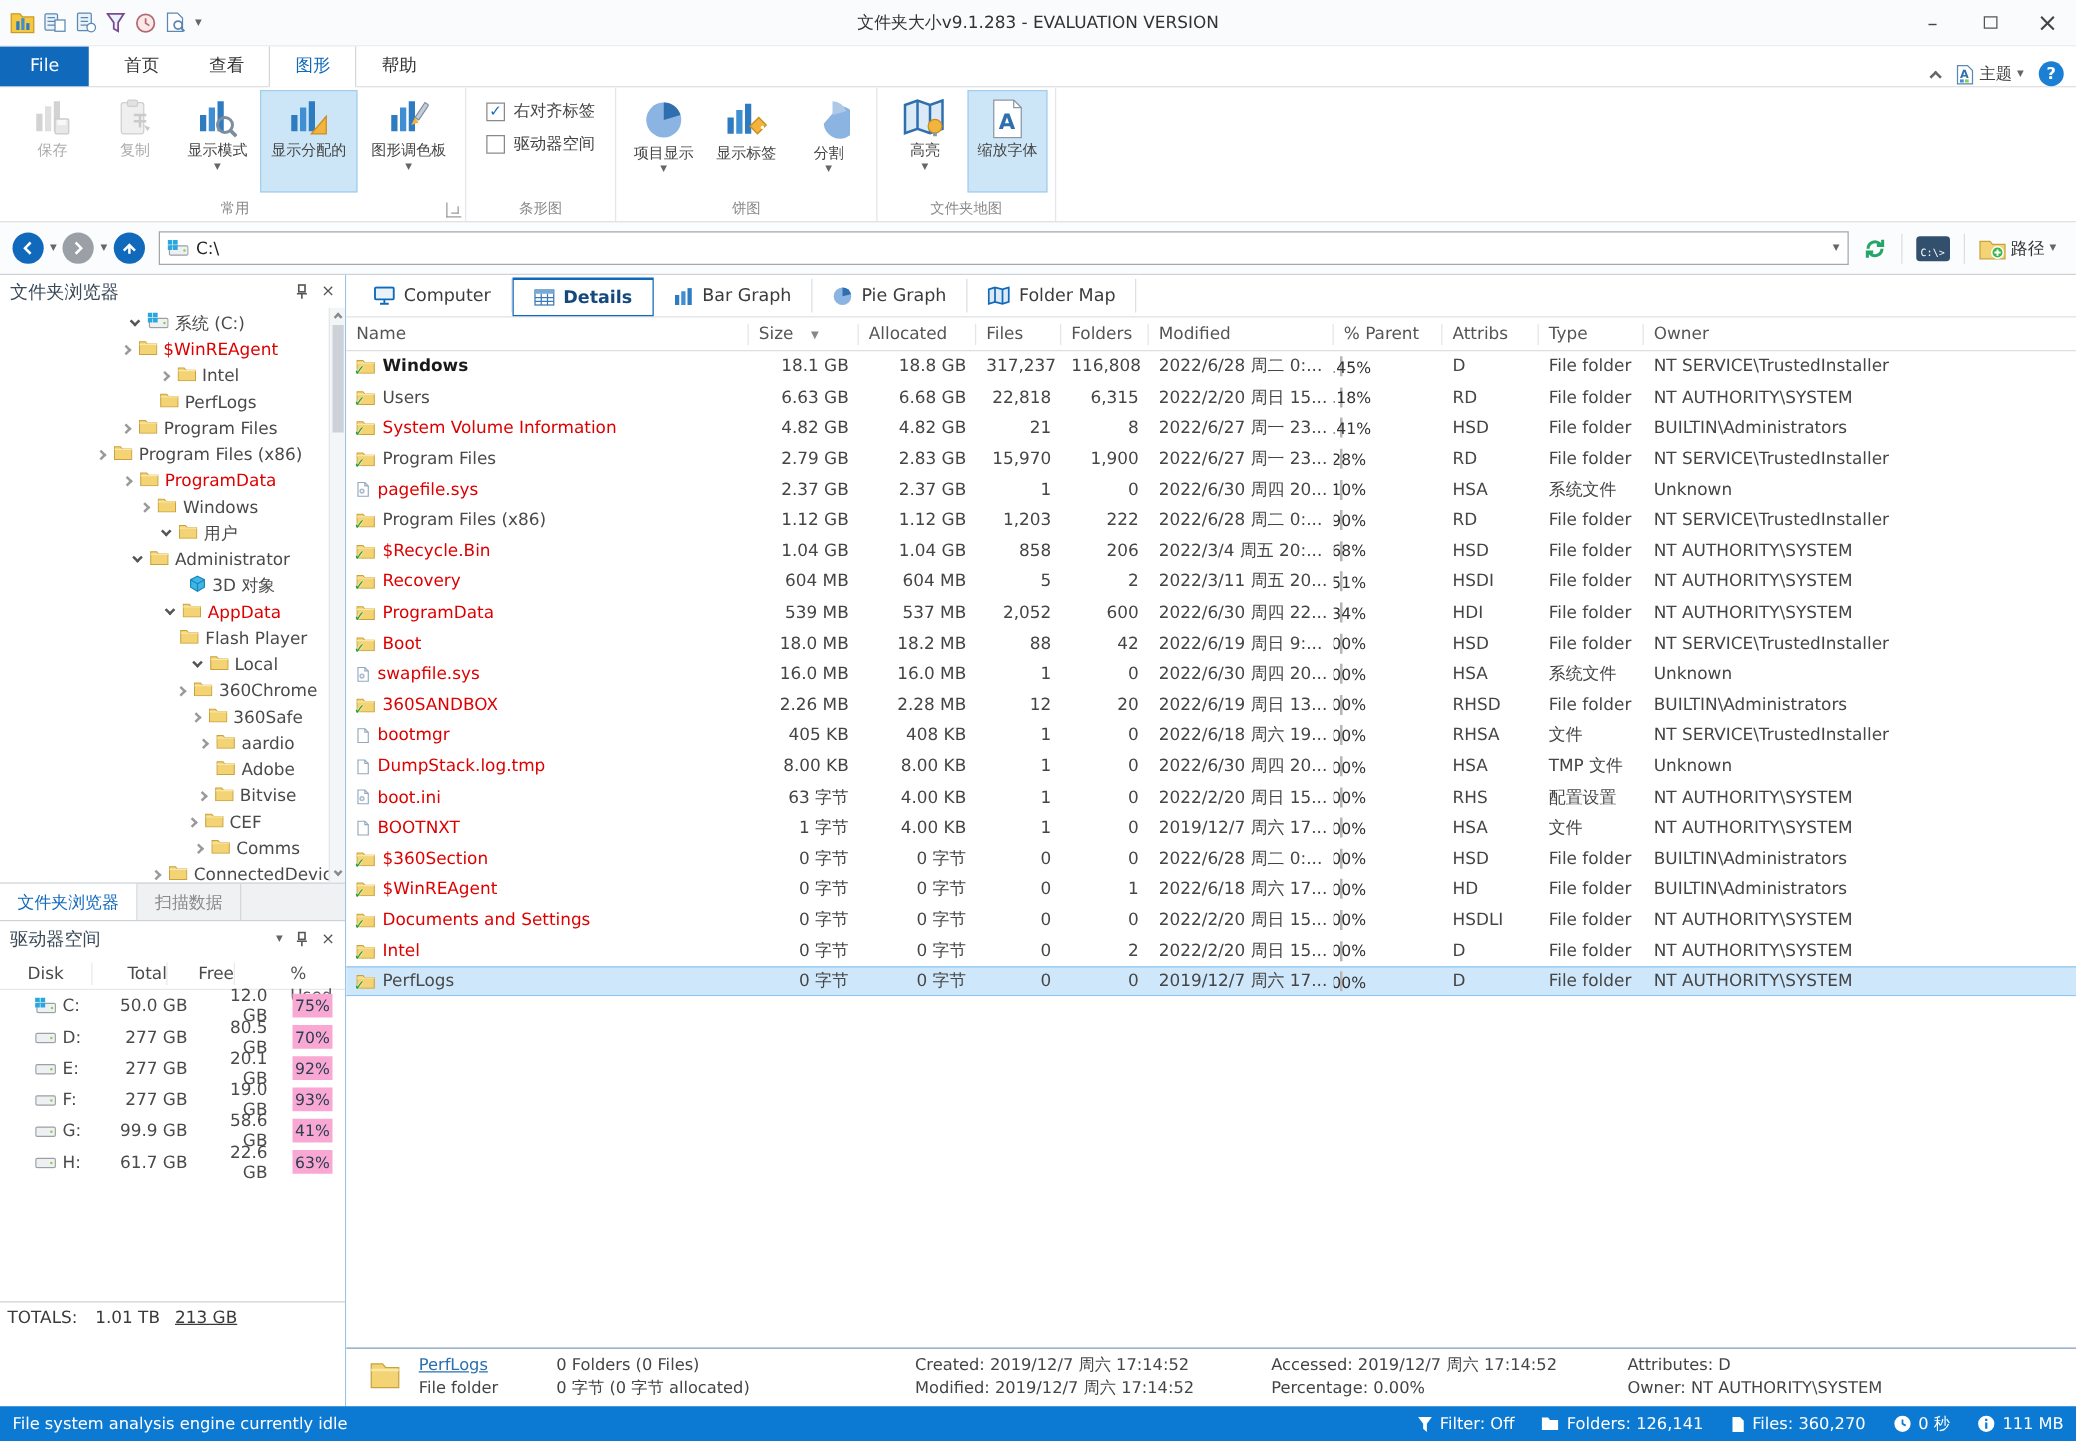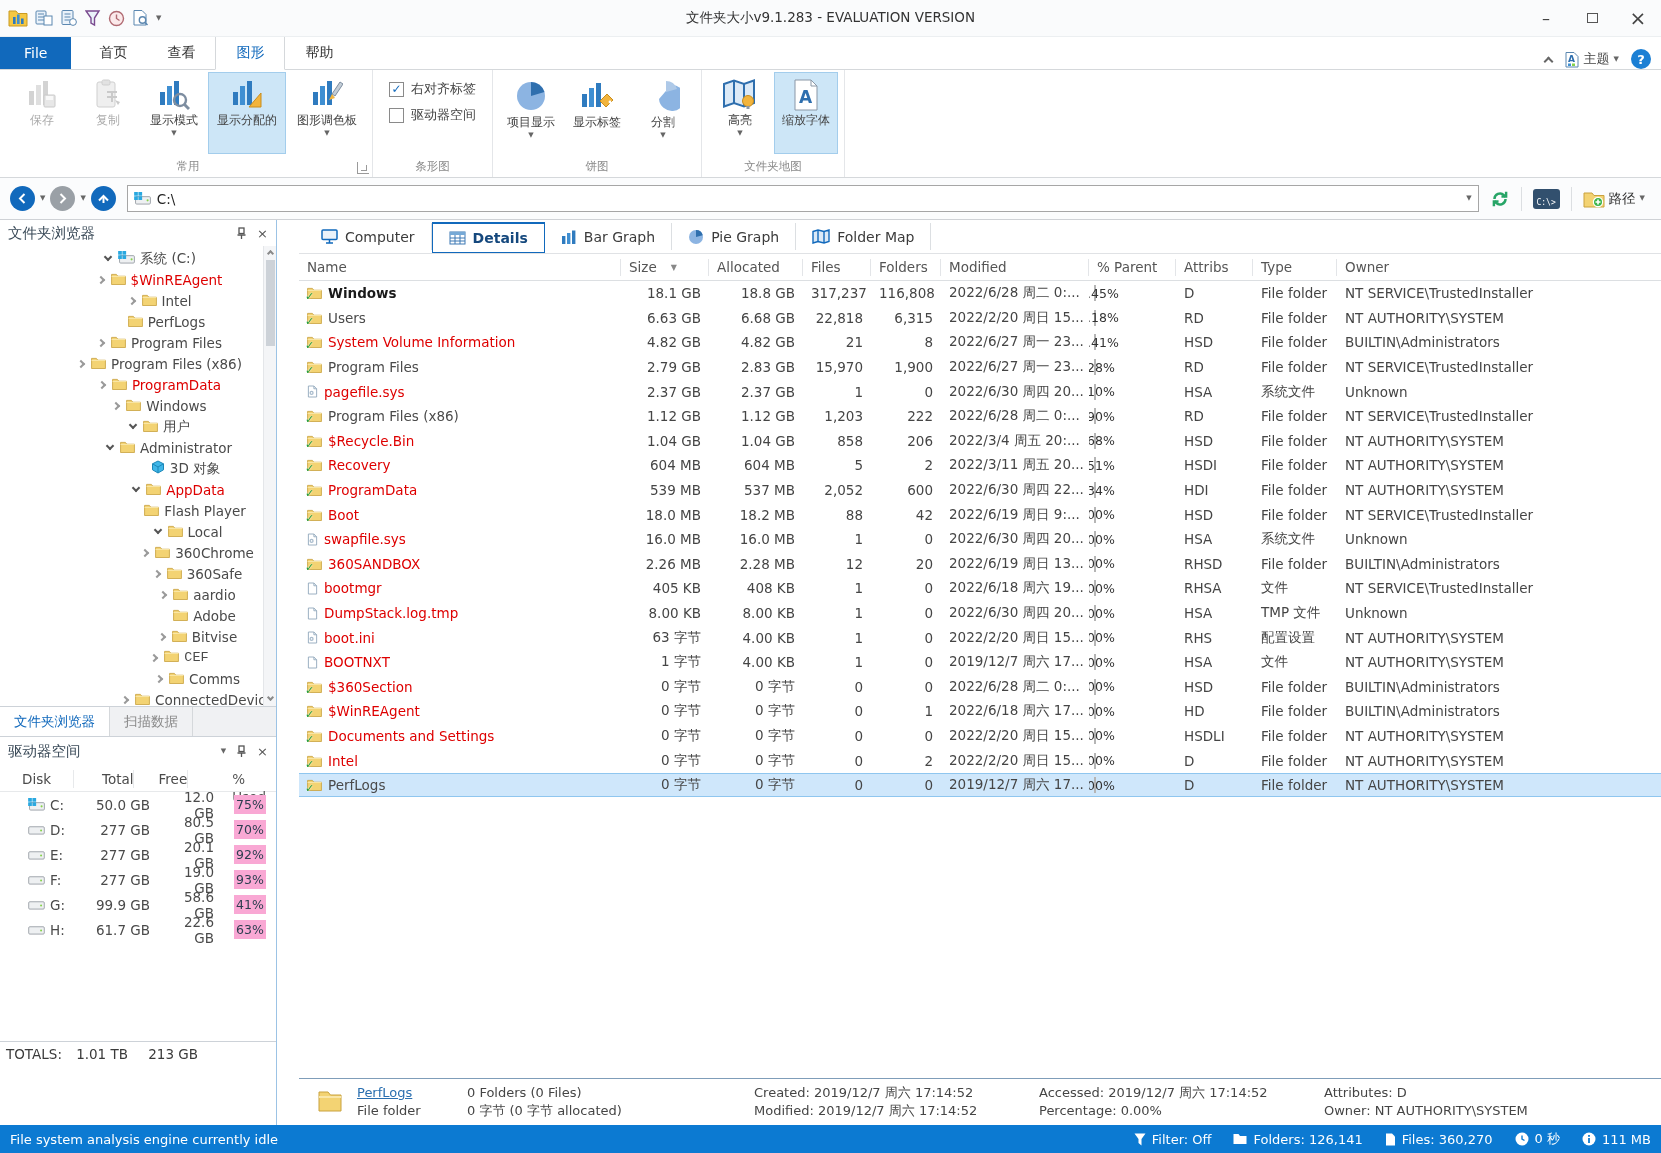--- a/index.html
+++ b/index.html
@@ -45,21 +45,21 @@
   .navcircle{width:25px;height:25px;border-radius:50%;display:flex;align-items:center;justify-content:center;flex:0 0 auto;}
   .navcircle.blue{background:#1169bc;}
   .navcircle.gray{background:#9aa0a6;}
   .addr-input{flex:1;height:27px;background:#fff;border:1px solid #a6a6a6;display:flex;align-items:center;gap:6px;padding:0 6px;font-size:13.5px;color:#222;}
   .addr-input .caret{margin-left:auto;}
   .toolbtn{display:flex;align-items:center;gap:4px;padding:3px 6px;font-size:13.5px;color:#333;}
   .console-btn{width:27px;height:20px;background:#32506e;border-radius:3px;color:#fff;
     font-family:"DejaVu Sans Mono","Liberation Mono",monospace;font-size:8px;display:flex;align-items:flex-end;justify-content:center;padding-bottom:2px;}
   .vsep{width:1px;height:24px;background:#dcdfe2;}
   
-  .body{flex:1;display:flex;min-height:0;gap:22px;}
+  .body{flex:1;display:flex;min-height:0;}
   .left-panel{width:277px;flex:0 0 277px;border-right:1px solid #9cc3e5;display:flex;flex-direction:column;background:#fff;}
   .panel-hdr{height:26px;flex:0 0 26px;display:flex;align-items:center;padding:0 8px;font-size:14.5px;color:#3a4a58;}
   .panel-hdr .sp{flex:1;}
   .panel-ic{display:flex;align-items:center;margin-left:10px;color:#555;font-size:13px;}
   .tree{height:460px;flex:0 0 460px;overflow:hidden;position:relative;padding-top:2px;}
   .tree-row{height:21px;display:flex;align-items:center;gap:5px;font-size:13.5px;white-space:nowrap;justify-content:center;}
   .tree-row .exp{width:10px;display:flex;justify-content:center;}
   .chev.r{transform:rotate(-45deg);border-color:#9a9a9a;width:6px;height:6px;}
   .chev.d{transform:rotate(45deg);border-color:#555;width:6px;height:6px;margin-top:-3px;}
   .tname.red{color:#de0000;}
@@ -81,21 +81,21 @@
   .dc.free{width:64px;text-align:right;color:#4a4a4a;}
   .dc.used{flex:1;padding:0 10px 0 14px;}
   .dhead{height:26px;display:flex;align-items:center;color:#555;border-bottom:1px solid #e7e9eb;}
   .dhead .dc{border-right:1px solid #e7e9eb;height:18px;line-height:18px;}
   .dhead .dc:last-child{border-right:none;}
   .ubar{height:19px;background:#f9a8d4;display:flex;align-items:center;justify-content:center;font-size:12.5px;color:#2c3e50;}
   .totals{height:24px;flex:0 0 24px;display:flex;align-items:center;border-top:1px solid #cdd2d8;font-size:13.5px;color:#3a3a3a;}
   .totals span{padding:0 6px;}
   .totals .t0{width:62px;}
   .totals .t1{width:72px;text-align:right;}
-  .totals .t2{width:70px;text-align:right;}
+  .totals .t2{width:70px;text-align:left;text-decoration:underline;}
   
   .main{flex:1;display:flex;flex-direction:column;min-width:0;background:#fff;}
   .view-tabs{height:34px;flex:0 0 34px;display:flex;align-items:stretch;padding-left:6px;border-bottom:1px solid #e0e2e5;}
   .vtab{display:flex;align-items:center;gap:7px;padding:0 16px;font-size:14px;color:#3b3b3b;border-right:1px solid #dcdfe2;margin:3px 0;}
   .vtab.active{border:1px solid #1169bc;border-top:2px solid #1169bc;margin:2px 0 0 0;color:#15487d;font-weight:bold;background:#fff;}
   
   .fhead{height:27px;flex:0 0 27px;display:flex;align-items:center;color:#555;font-size:13.5px;border-bottom:1px solid #dcdfe2;}
   .fhead .c{border-right:1px solid #e3e5e8;height:17px;line-height:17px;display:flex;align-items:center;}
   .fhead .c:last-child{border-right:none;}
   .c{flex:0 0 auto;padding:0 8px;overflow:hidden;white-space:nowrap;}
@@ -600,21 +600,21 @@
             <div class="tree-row" style="padding-left: 118px;">
     <span class="exp">
                 <span class="chev r"></span>
               </span>
     <span class="ticon"><svg viewBox="0 0 16 13" width="15" height="12">
                   <path d="M.5 1.5h5.2l1.6 2H15.5v9H.5z" fill="#f3d373" stroke="#c9a23f" stroke-width=".9"></path>
                   <path d="M.5 3.8h15" stroke="#fae7a9" stroke-width="1"></path>
                 </svg></span>
     <span class="tname dark">Bitvise</span>
   </div>
-            <div class="tree-row" style="padding-left: 82px; font-family: Liberation Mono, monospace;">
+            <div class="tree-row" style="padding-left: 82px;">
     <span class="exp">
                 <span class="chev r"></span>
               </span>
     <span class="ticon"><svg viewBox="0 0 16 13" width="15" height="12">
                   <path d="M.5 1.5h5.2l1.6 2H15.5v9H.5z" fill="#f3d373" stroke="#c9a23f" stroke-width=".9"></path>
                   <path d="M.5 3.8h15" stroke="#fae7a9" stroke-width="1"></path>
                 </svg></span>
     <span class="tname dark">CEF</span>
   </div>
             <div class="tree-row" style="padding-left: 118px;">

